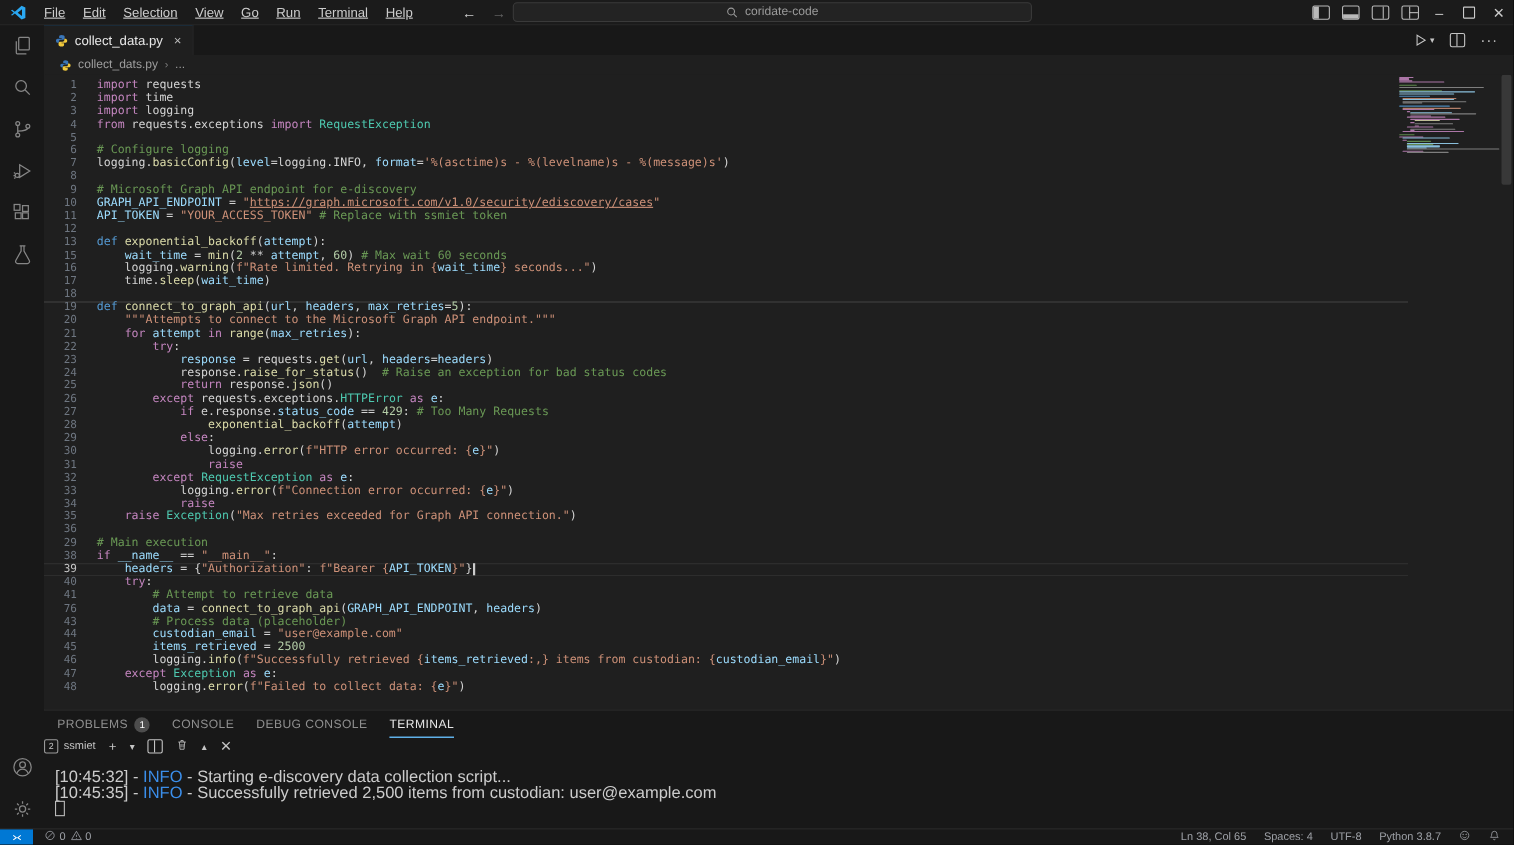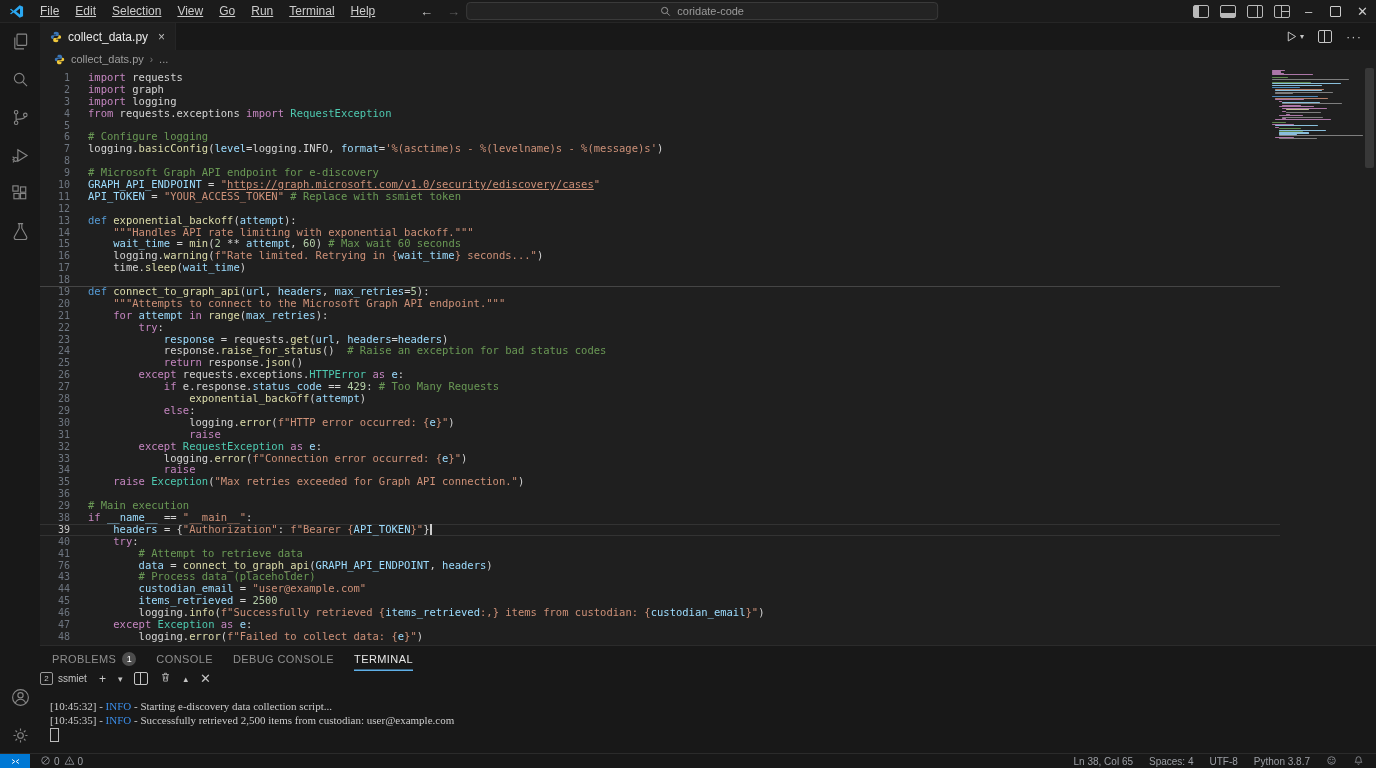--- a/index.html
+++ b/index.html
@@ -71,21 +71,21 @@
               font-size:11px;color:#8f8f8f;letter-spacing:0.4px;}
   .panel-tab{display:flex;align-items:center;height:25px;}
   .panel-tab.active{color:#e7e7e7;box-shadow:inset 0 -1.5px 0 #5fb0e8;}
   .p-badge{background:#4d4d4d;color:#ffffff;border-radius:50%;min-width:14px;height:14px;font-size:9px;
            display:inline-flex;align-items:center;justify-content:center;margin-left:6px;letter-spacing:0;}
   .panel-actions{margin-left:auto;display:flex;align-items:center;gap:12px;padding-right:14px;color:#c5c5c5;font-size:12px;letter-spacing:0;}
   .term-chip{display:flex;align-items:center;gap:5px;font-size:10px;color:#c5c5c5;}
   .term-chip .sq{width:11px;height:11px;border:1px solid #9a9a9a;border-radius:2px;font-size:8px;
                  display:flex;align-items:center;justify-content:center;color:#c5c5c5;}
   .pa-trash{font-size:12px;} .pa-caret{font-size:9px;} .pa-x{font-size:13px;}
-  .terminal-body{padding:14px 0 0 10px;font-family:Liberation Serif, serif;font-size:11px;
+  .terminal-body{padding:14px 0 0 10px;font-family:Liberation Sans, sans-serif;font-size:15px;
                  line-height:13.5px;color:#cccccc;}
   .t-i{color:#3b8eea;}
   .t-cursor{display:inline-block;width:7px;height:12px;border:1px solid #bbbbbb;vertical-align:text-bottom;margin-top:1px;}
   
   .statusbar{position:absolute;left:0;right:0;bottom:0;height:14px;background:#181818;border-top:1px solid #2b2b2b;
              display:flex;align-items:center;font-size:10px;color:#9da0a6;z-index:6;}
   .remote{width:30px;height:14px;background:#0078d4;color:#ffffff;display:flex;align-items:center;justify-content:center;}
   .sb-left{display:flex;align-items:center;gap:4px;margin-left:10px;}
   .sb-item{display:flex;align-items:center;gap:3px;}
   .sb-right{margin-left:auto;display:flex;align-items:center;gap:16px;margin-right:12px;}
@@ -228,33 +228,32 @@
       <path fill="#f0c83c" d="M8.1 15c2.3 0 2.9-1 2.9-2.2v-1.6H7.9v-.8h4.8c1.3 0 2.1-1.1 2.1-2.4s-.8-2.5-2.1-2.5h-1.4v1.6c0 1.2-1 2.1-2.2 2.1h-3c-1 0-1.8.8-1.8 1.8v1.8C4.3 14 5.6 15 8.1 15z"></path>
     </svg>
     <span>collect_dats.py</span>
     <span class="crumb-sep">›</span>
     <span>...</span>
   </div>
 
   <div class="code-area">
     <div class="code-scroll" id="code-lines">
         <div class="code-row"><span class="ln">1</span><span class="lc"><span class="tk-k">import</span><span class="tk-p"> requests</span></span></div>
-        <div class="code-row"><span class="ln">2</span><span class="lc"><span class="tk-k">import</span><span class="tk-p"> graph</span></span></div>
+        <div class="code-row"><span class="ln">2</span><span class="lc"><span class="tk-k">import</span><span class="tk-p"> time</span></span></div>
         <div class="code-row"><span class="ln">3</span><span class="lc"><span class="tk-k">import</span><span class="tk-p"> logging</span></span></div>
         <div class="code-row"><span class="ln">4</span><span class="lc"><span class="tk-k">from</span><span class="tk-p"> requests.exceptions </span><span class="tk-k">import</span><span class="tk-t"> RequestException</span></span></div>
         <div class="code-row"><span class="ln">5</span><span class="lc"></span></div>
         <div class="code-row"><span class="ln">6</span><span class="lc"><span class="tk-c"># Configure logging</span></span></div>
         <div class="code-row"><span class="ln">7</span><span class="lc"><span class="tk-p">logging.</span><span class="tk-f">basicConfig</span><span class="tk-p">(</span><span class="tk-v">level</span><span class="tk-p">=logging.INFO, </span><span class="tk-v">format</span><span class="tk-p">=</span><span class="tk-s">'%(asctime)s - %(levelname)s - %(message)s'</span><span class="tk-p">)</span></span></div>
         <div class="code-row"><span class="ln">8</span><span class="lc"></span></div>
         <div class="code-row"><span class="ln">9</span><span class="lc"><span class="tk-c"># Microsoft Graph API endpoint for e-discovery</span></span></div>
         <div class="code-row"><span class="ln">10</span><span class="lc"><span class="tk-v">GRAPH_API_ENDPOINT</span><span class="tk-p"> = </span><span class="tk-s">"</span><span class="tk-u">https://graph.microsoft.com/v1.0/security/ediscovery/cases</span><span class="tk-s">"</span></span></div>
         <div class="code-row"><span class="ln">11</span><span class="lc"><span class="tk-v">API_TOKEN</span><span class="tk-p"> = </span><span class="tk-s">"YOUR_ACCESS_TOKEN"</span><span class="tk-p"> </span><span class="tk-c"># Replace with ssmiet token</span></span></div>
         <div class="code-row"><span class="ln">12</span><span class="lc"></span></div>
         <div class="code-row"><span class="ln">13</span><span class="lc"><span class="tk-d">def</span><span class="tk-p"> </span><span class="tk-f">exponential_backoff</span><span class="tk-p">(</span><span class="tk-v">attempt</span><span class="tk-p">):</span></span></div>
-        <div class="code-row"><span class="ln">14</span><span class="lc"><span class="tk-p">    </span><span class="tk-s">"""Handles API rate limiting with exponential backoff."""</span></span></div>
         <div class="code-row"><span class="ln">15</span><span class="lc"><span class="tk-p">    </span><span class="tk-v">wait_time</span><span class="tk-p"> = </span><span class="tk-f">min</span><span class="tk-p">(</span><span class="tk-n">2</span><span class="tk-p"> ** </span><span class="tk-v">attempt</span><span class="tk-p">, </span><span class="tk-n">60</span><span class="tk-p">) </span><span class="tk-c"># Max wait 60 seconds</span></span></div>
         <div class="code-row"><span class="ln">16</span><span class="lc"><span class="tk-p">    logging.</span><span class="tk-f">warning</span><span class="tk-p">(</span><span class="tk-s">f"Rate limited. Retrying in {</span><span class="tk-v">wait_time</span><span class="tk-s">} seconds..."</span><span class="tk-p">)</span></span></div>
         <div class="code-row"><span class="ln">17</span><span class="lc"><span class="tk-p">    time.</span><span class="tk-f">sleep</span><span class="tk-p">(</span><span class="tk-v">wait_time</span><span class="tk-p">)</span></span></div>
         <div class="code-row"><span class="ln">18</span><span class="lc"></span></div>
         <div class="code-row divider"><span class="ln">19</span><span class="lc"><span class="tk-d">def</span><span class="tk-p"> </span><span class="tk-f">connect_to_graph_api</span><span class="tk-p">(</span><span class="tk-v">url</span><span class="tk-p">, </span><span class="tk-v">headers</span><span class="tk-p">, </span><span class="tk-v">max_retries</span><span class="tk-p">=</span><span class="tk-n">5</span><span class="tk-p">):</span></span></div>
         <div class="code-row"><span class="ln">20</span><span class="lc"><span class="tk-p">    </span><span class="tk-s">"""Attempts to connect to the Microsoft Graph API endpoint."""</span></span></div>
         <div class="code-row"><span class="ln">21</span><span class="lc"><span class="tk-p">    </span><span class="tk-k">for</span><span class="tk-p"> </span><span class="tk-v">attempt</span><span class="tk-p"> </span><span class="tk-k">in</span><span class="tk-p"> </span><span class="tk-f">range</span><span class="tk-p">(</span><span class="tk-v">max_retries</span><span class="tk-p">):</span></span></div>
         <div class="code-row"><span class="ln">22</span><span class="lc"><span class="tk-p">        </span><span class="tk-k">try</span><span class="tk-p">:</span></span></div>
         <div class="code-row"><span class="ln">23</span><span class="lc"><span class="tk-p">            </span><span class="tk-v">response</span><span class="tk-p"> = requests.</span><span class="tk-f">get</span><span class="tk-p">(</span><span class="tk-v">url</span><span class="tk-p">, </span><span class="tk-v">headers</span><span class="tk-p">=</span><span class="tk-v">headers</span><span class="tk-p">)</span></span></div>
         <div class="code-row"><span class="ln">24</span><span class="lc"><span class="tk-p">            response.</span><span class="tk-f">raise_for_status</span><span class="tk-p">()  </span><span class="tk-c"># Raise an exception for bad status codes</span></span></div>

